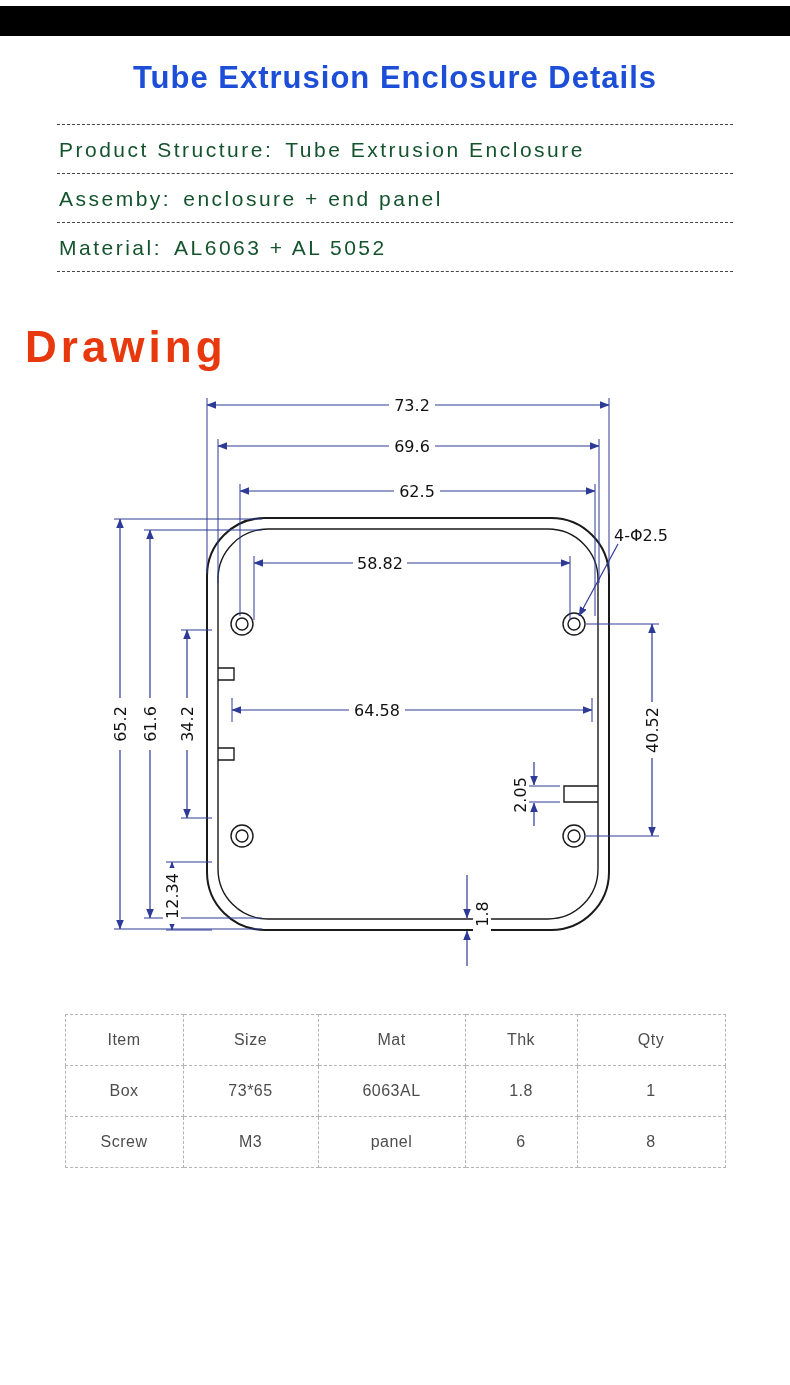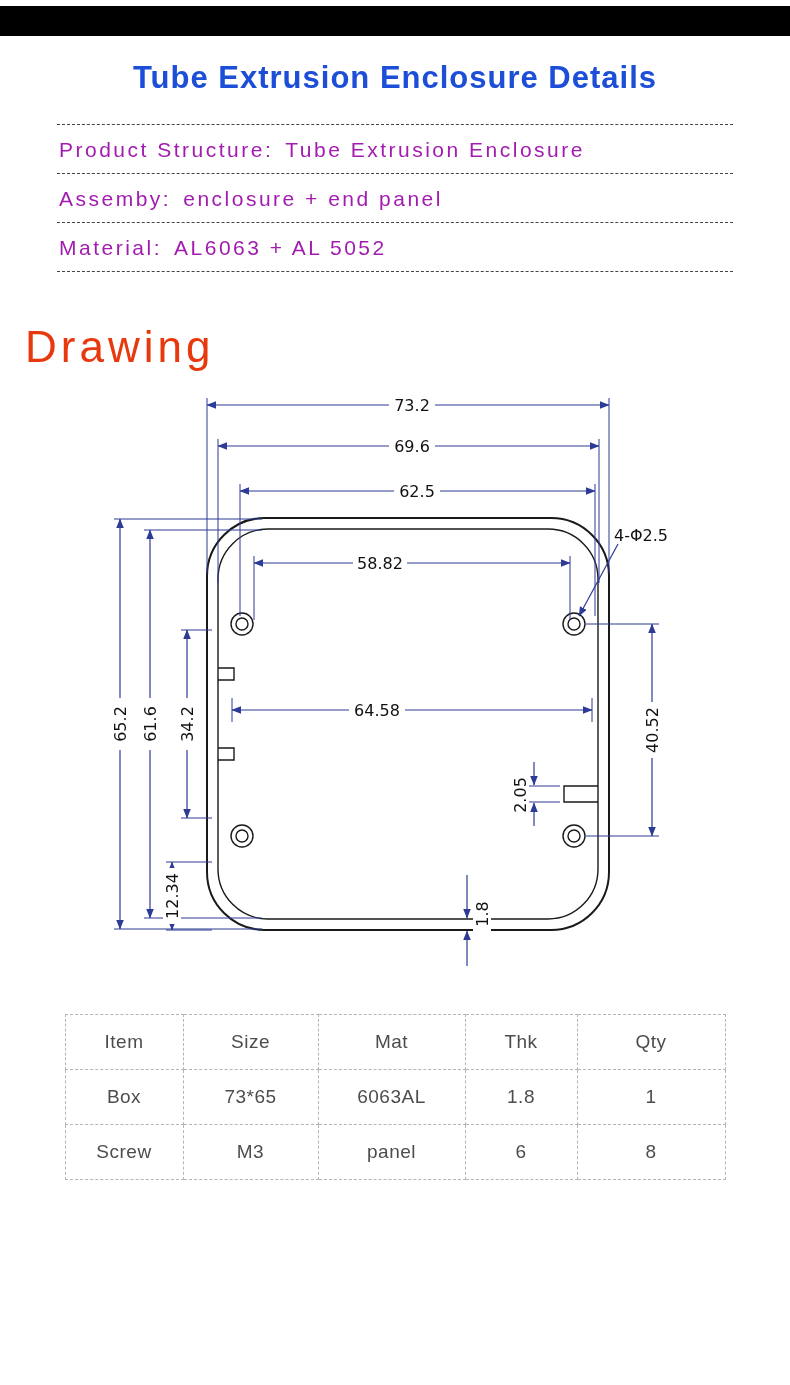--- a/index.html
+++ b/index.html
@@ -6,40 +6,40 @@
   html,body { margin:0; padding:0; background:#ffffff; }
   body { width:790px; font-family:"Liberation Sans", sans-serif; color:#111; }
   .page { width:790px; min-height:1385px; background:#fff; overflow:hidden; }
 
   .top-bar { height:30px; margin-top:6px; background:#000; }
 
   .page-title { text-align:center; font-size:31px; font-weight:700; letter-spacing:1px;
                 color:#1d4ed8; margin:24px 0 0; }
 
   .specs { margin:28px 57px 0; border-top:1px dashed #454545; }
-  .spec-item { font-size:21px; letter-spacing:2.5px; color:#a21caf;
+  .spec-item { font-size:21px; letter-spacing:2.5px; color:#14532d;
                padding:13px 2px 11px; border-bottom:1px dashed #454545; }
   .spec-item .spec-label { margin-right:12px; }
 
-  .drawing-heading { font-size:44px; font-weight:400; letter-spacing:4px;
+  .drawing-heading { font-size:44px; font-weight:700; letter-spacing:4px;
                      color:#e8380d; margin:50px 0 0 25px; }
 
   svg.drawing { display:block; margin:6px 0 0 62px; }
   .shape      { stroke:#1a1a1a; stroke-width:2;   fill:none; }
   .shape-thin { stroke:#1a1a1a; stroke-width:1.4; fill:none; }
   .dim-line { stroke:#2d3a96; stroke-width:1.2; fill:none; }
   .ext-line { stroke:#2d3a96; stroke-width:1;   fill:none; }
   .dim-bg   { fill:#ffffff; }
   .dim-text { font-family:"DejaVu Sans", sans-serif; font-size:16px; fill:#111;
               text-anchor:middle; dominant-baseline:central; }
 
   table.spec-table { border-collapse:collapse; table-layout:fixed; width:660px;
                      margin:36px auto 0; }
   .spec-table th, .spec-table td {
-      border:1px dashed #b5b5b5; font-weight:400; font-size:19px; color:#4d4d4d;
+      border:1px dashed #b5b5b5; font-weight:400; font-size:16px; color:#4d4d4d;
       text-align:center; padding:16px 6px; letter-spacing:0.5px;
       overflow:hidden; white-space:nowrap; }
   .bottom-space { height:46px; }
 </style>
 </head>
 <body>
 
 <div class="page">
 
   <div class="top-bar"></div>

